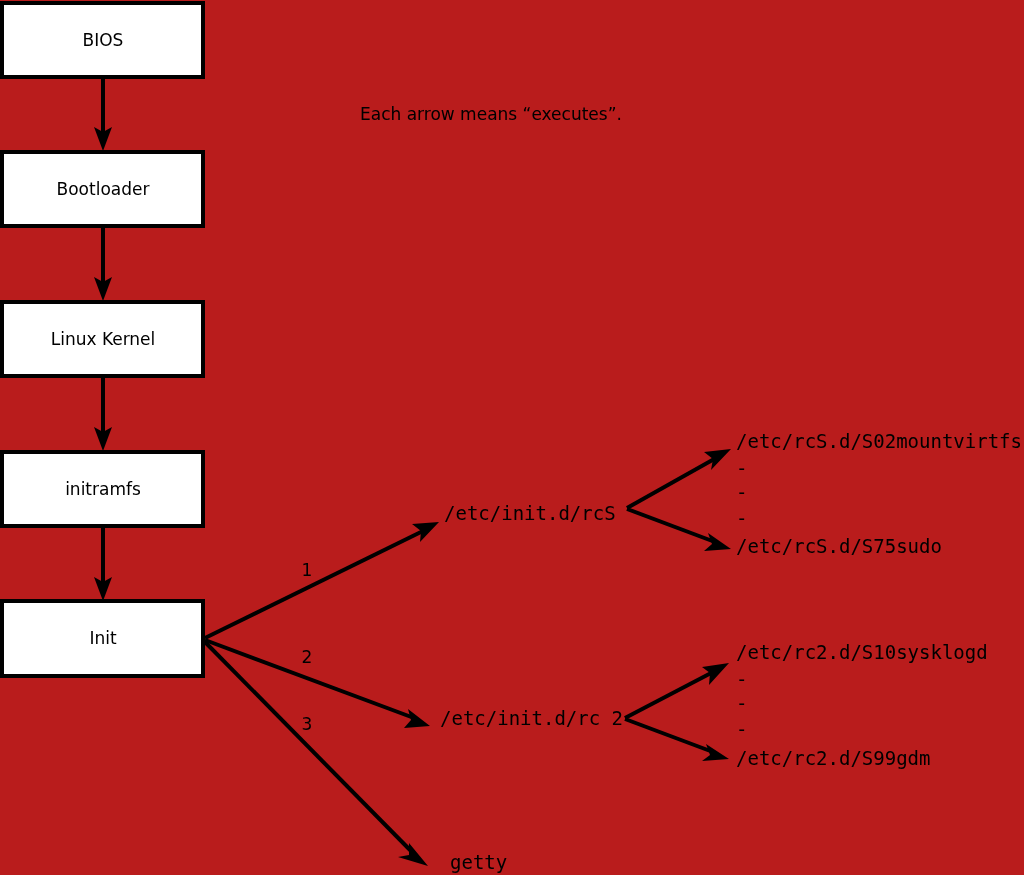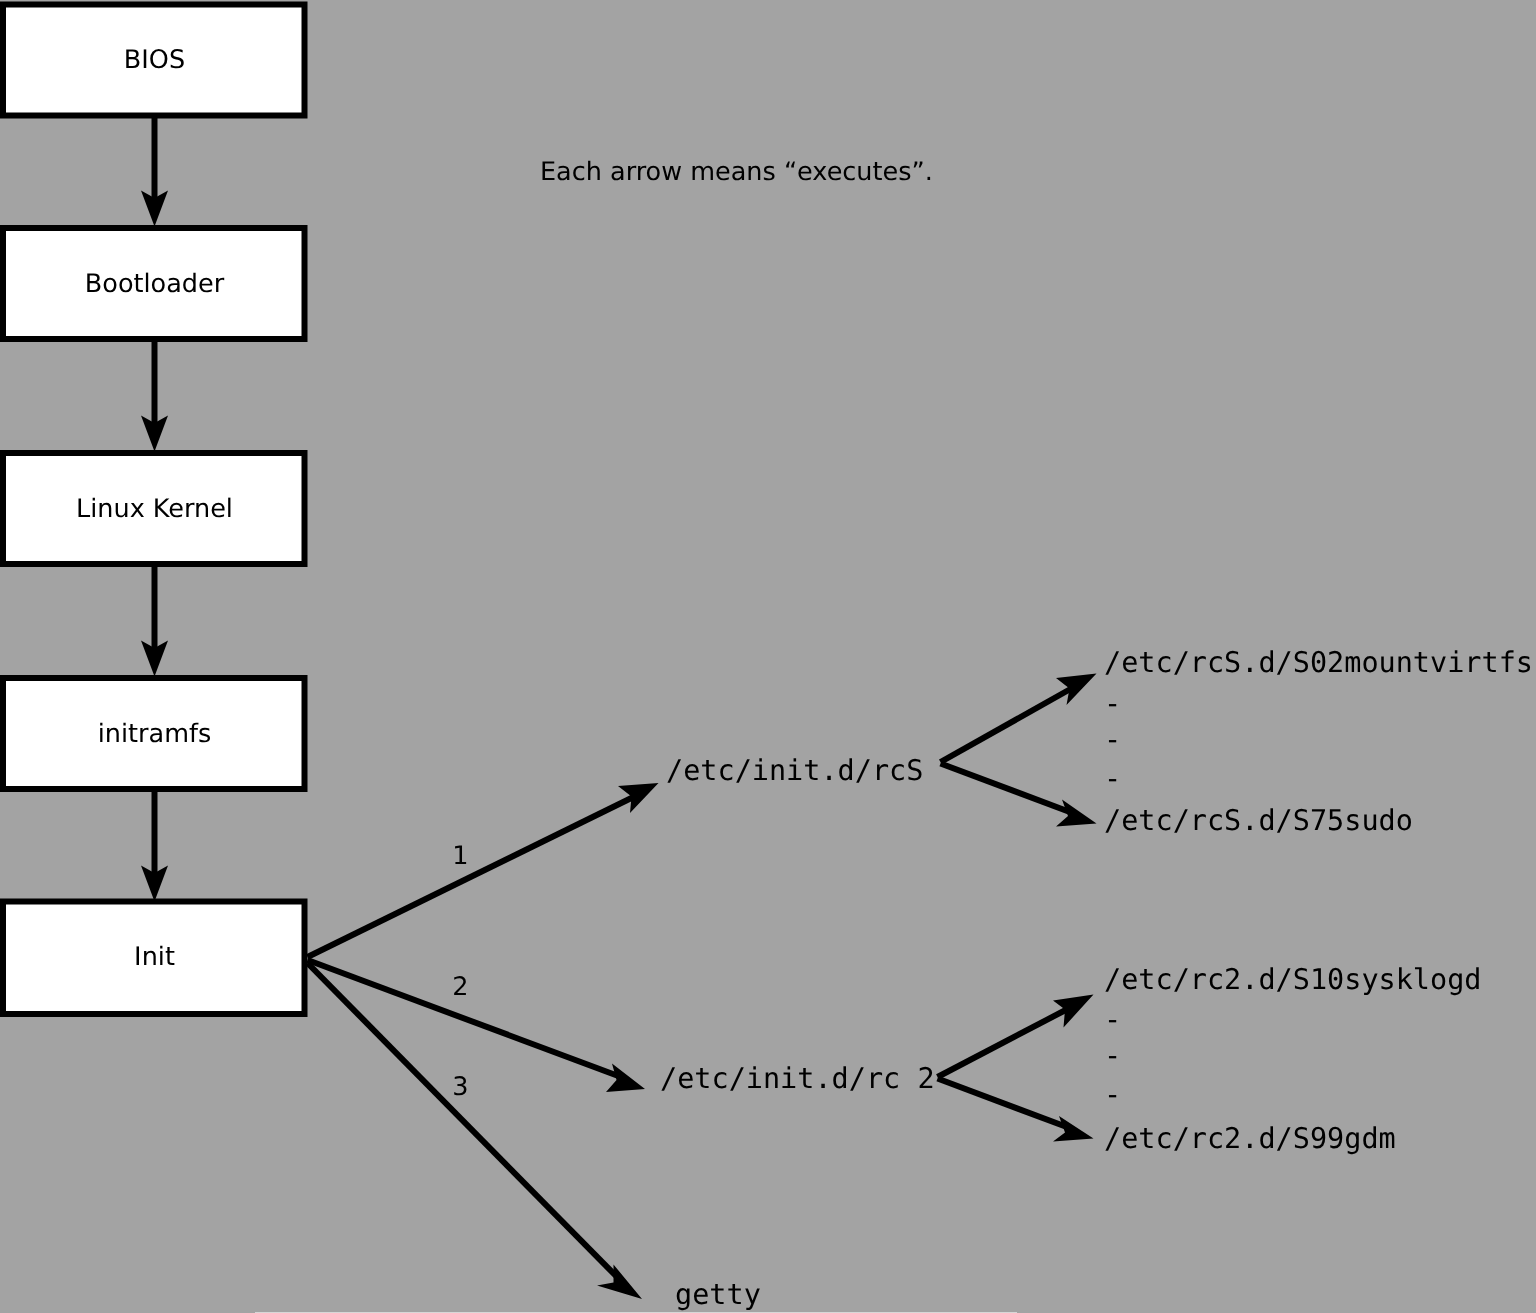--- a/index.html
+++ b/index.html
@@ -4,21 +4,21 @@
 <style>
   html, body {
     margin: 0;
     padding: 0;
     background: #ffffff;
   }
   #canvas {
     position: relative;
     width: 1024px;
     height: 875px;
-    background: #a3a3a3;
+    background: #b91c1c;
     overflow: hidden;
   }
   svg.diagram {
     position: absolute;
     top: 0;
     left: 0;
     width: 1024px;
     height: 875px;
     display: block;
   }

